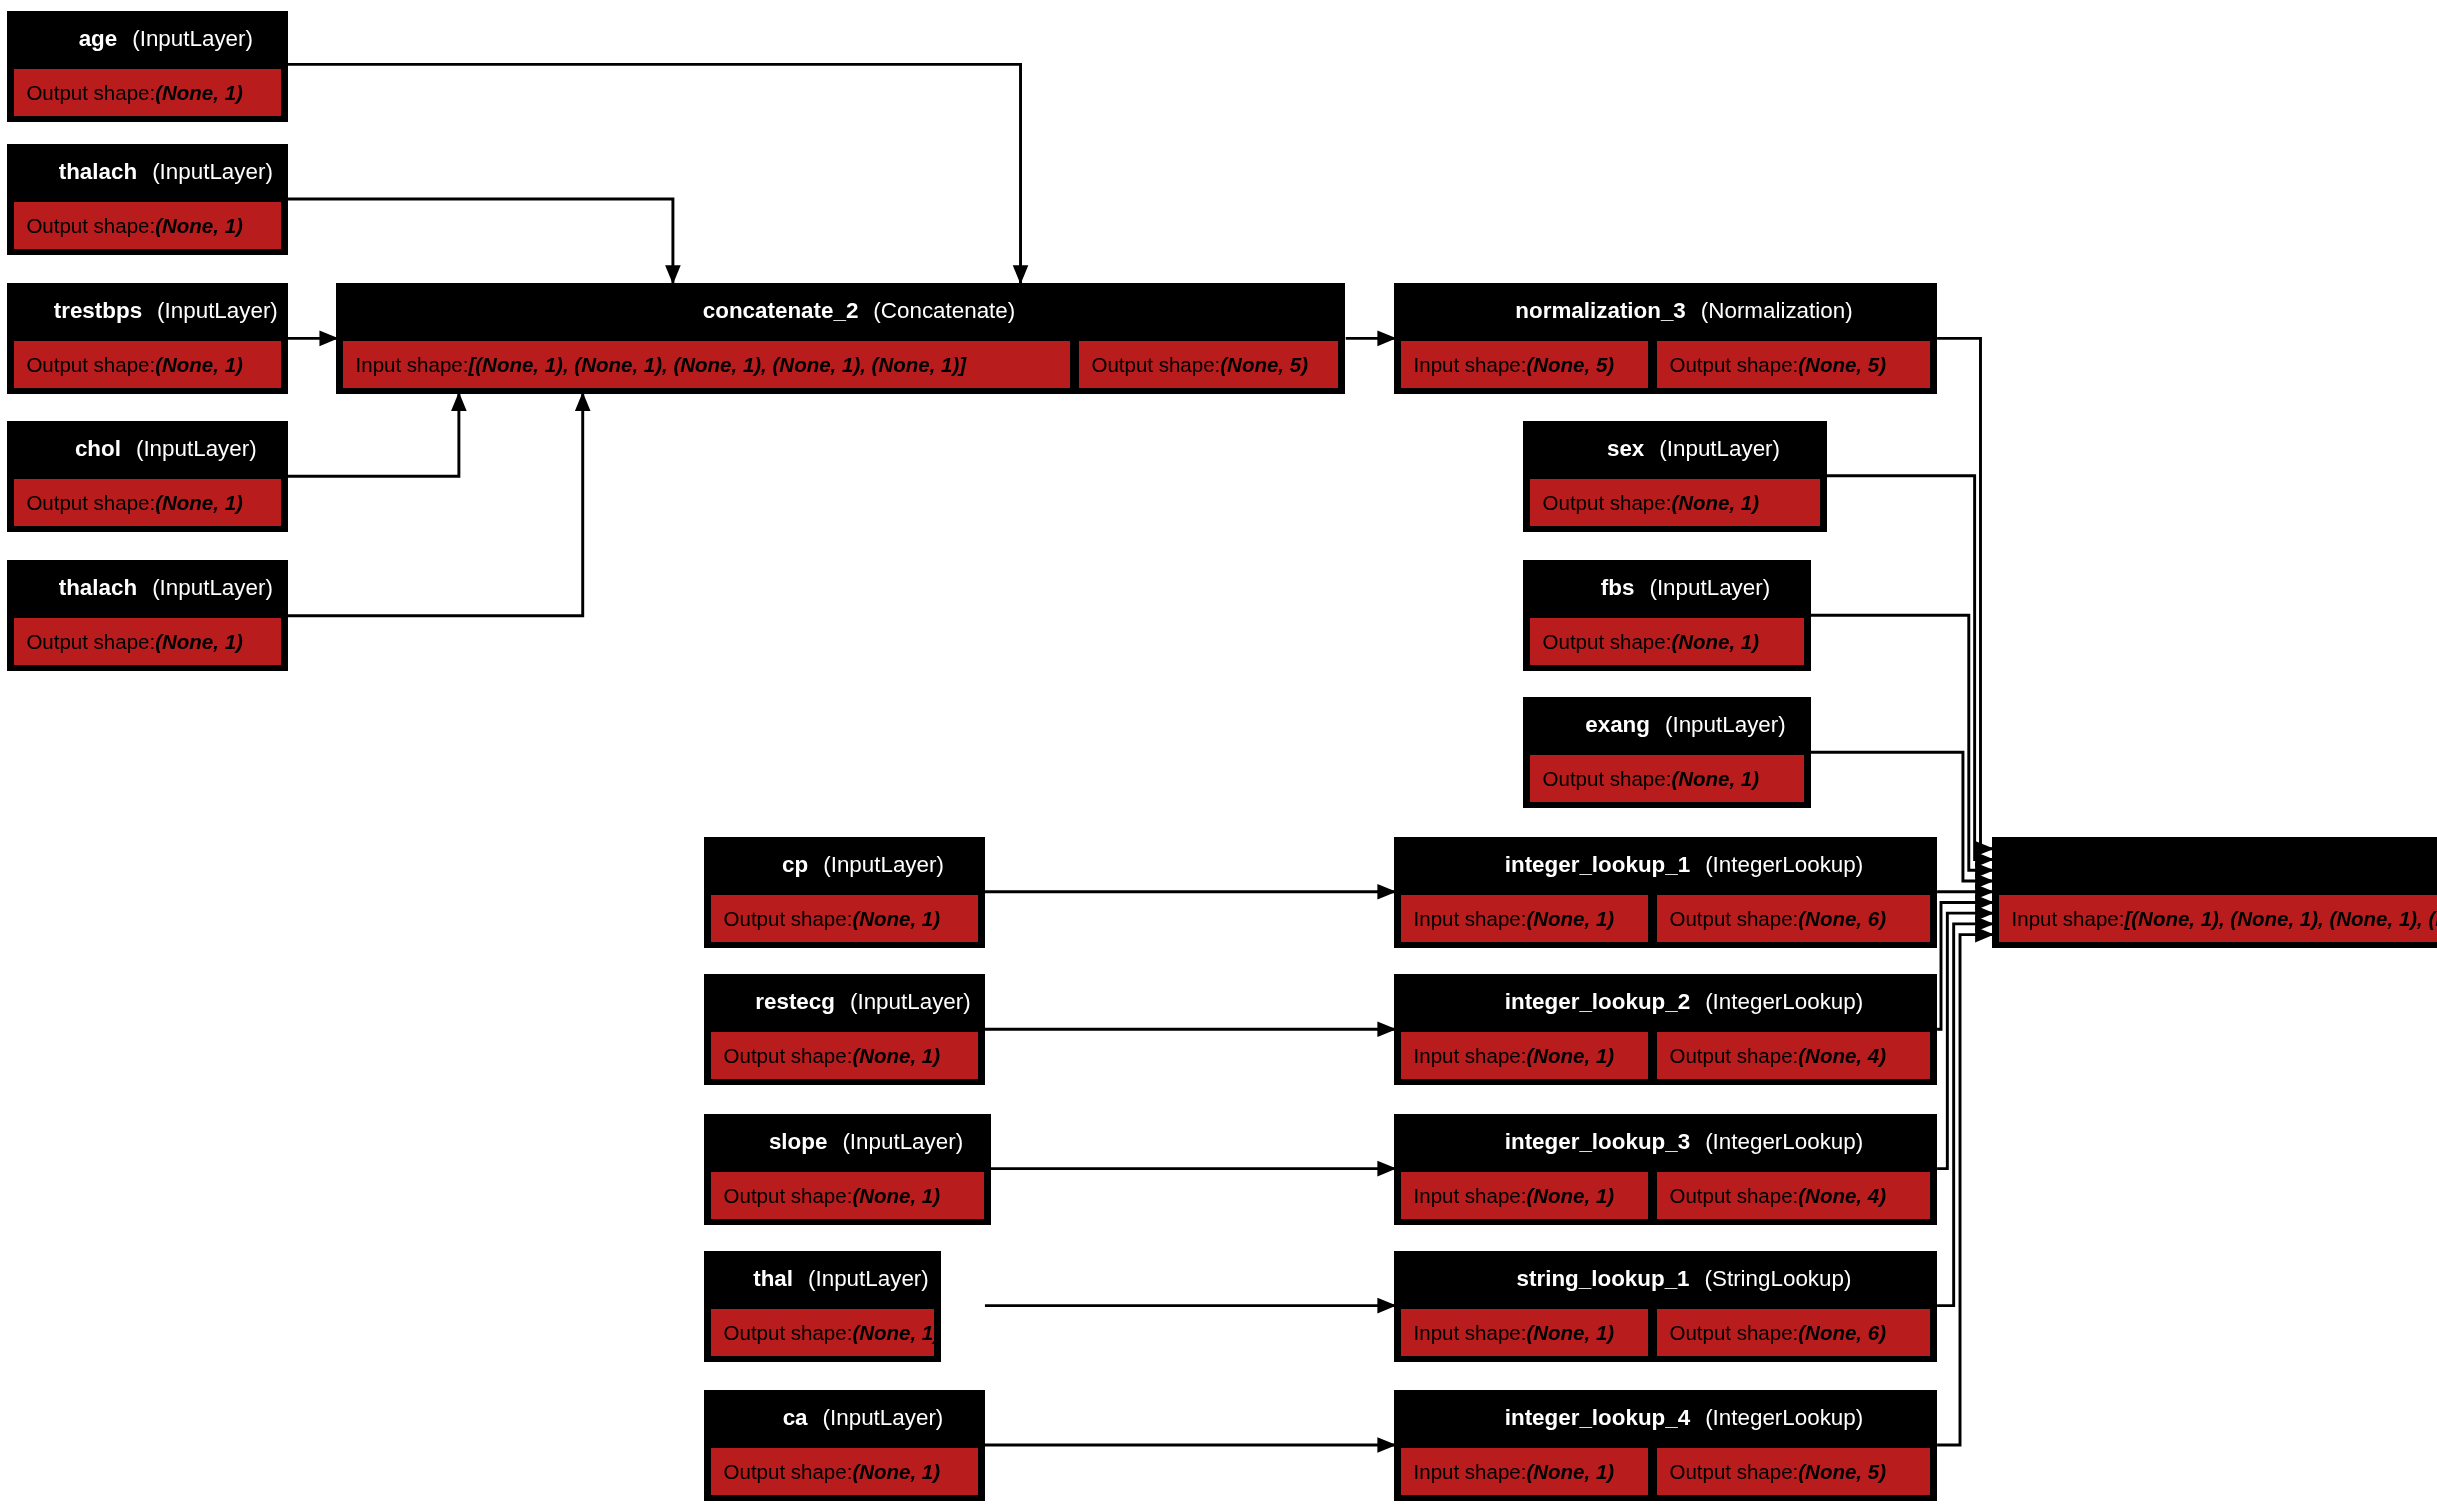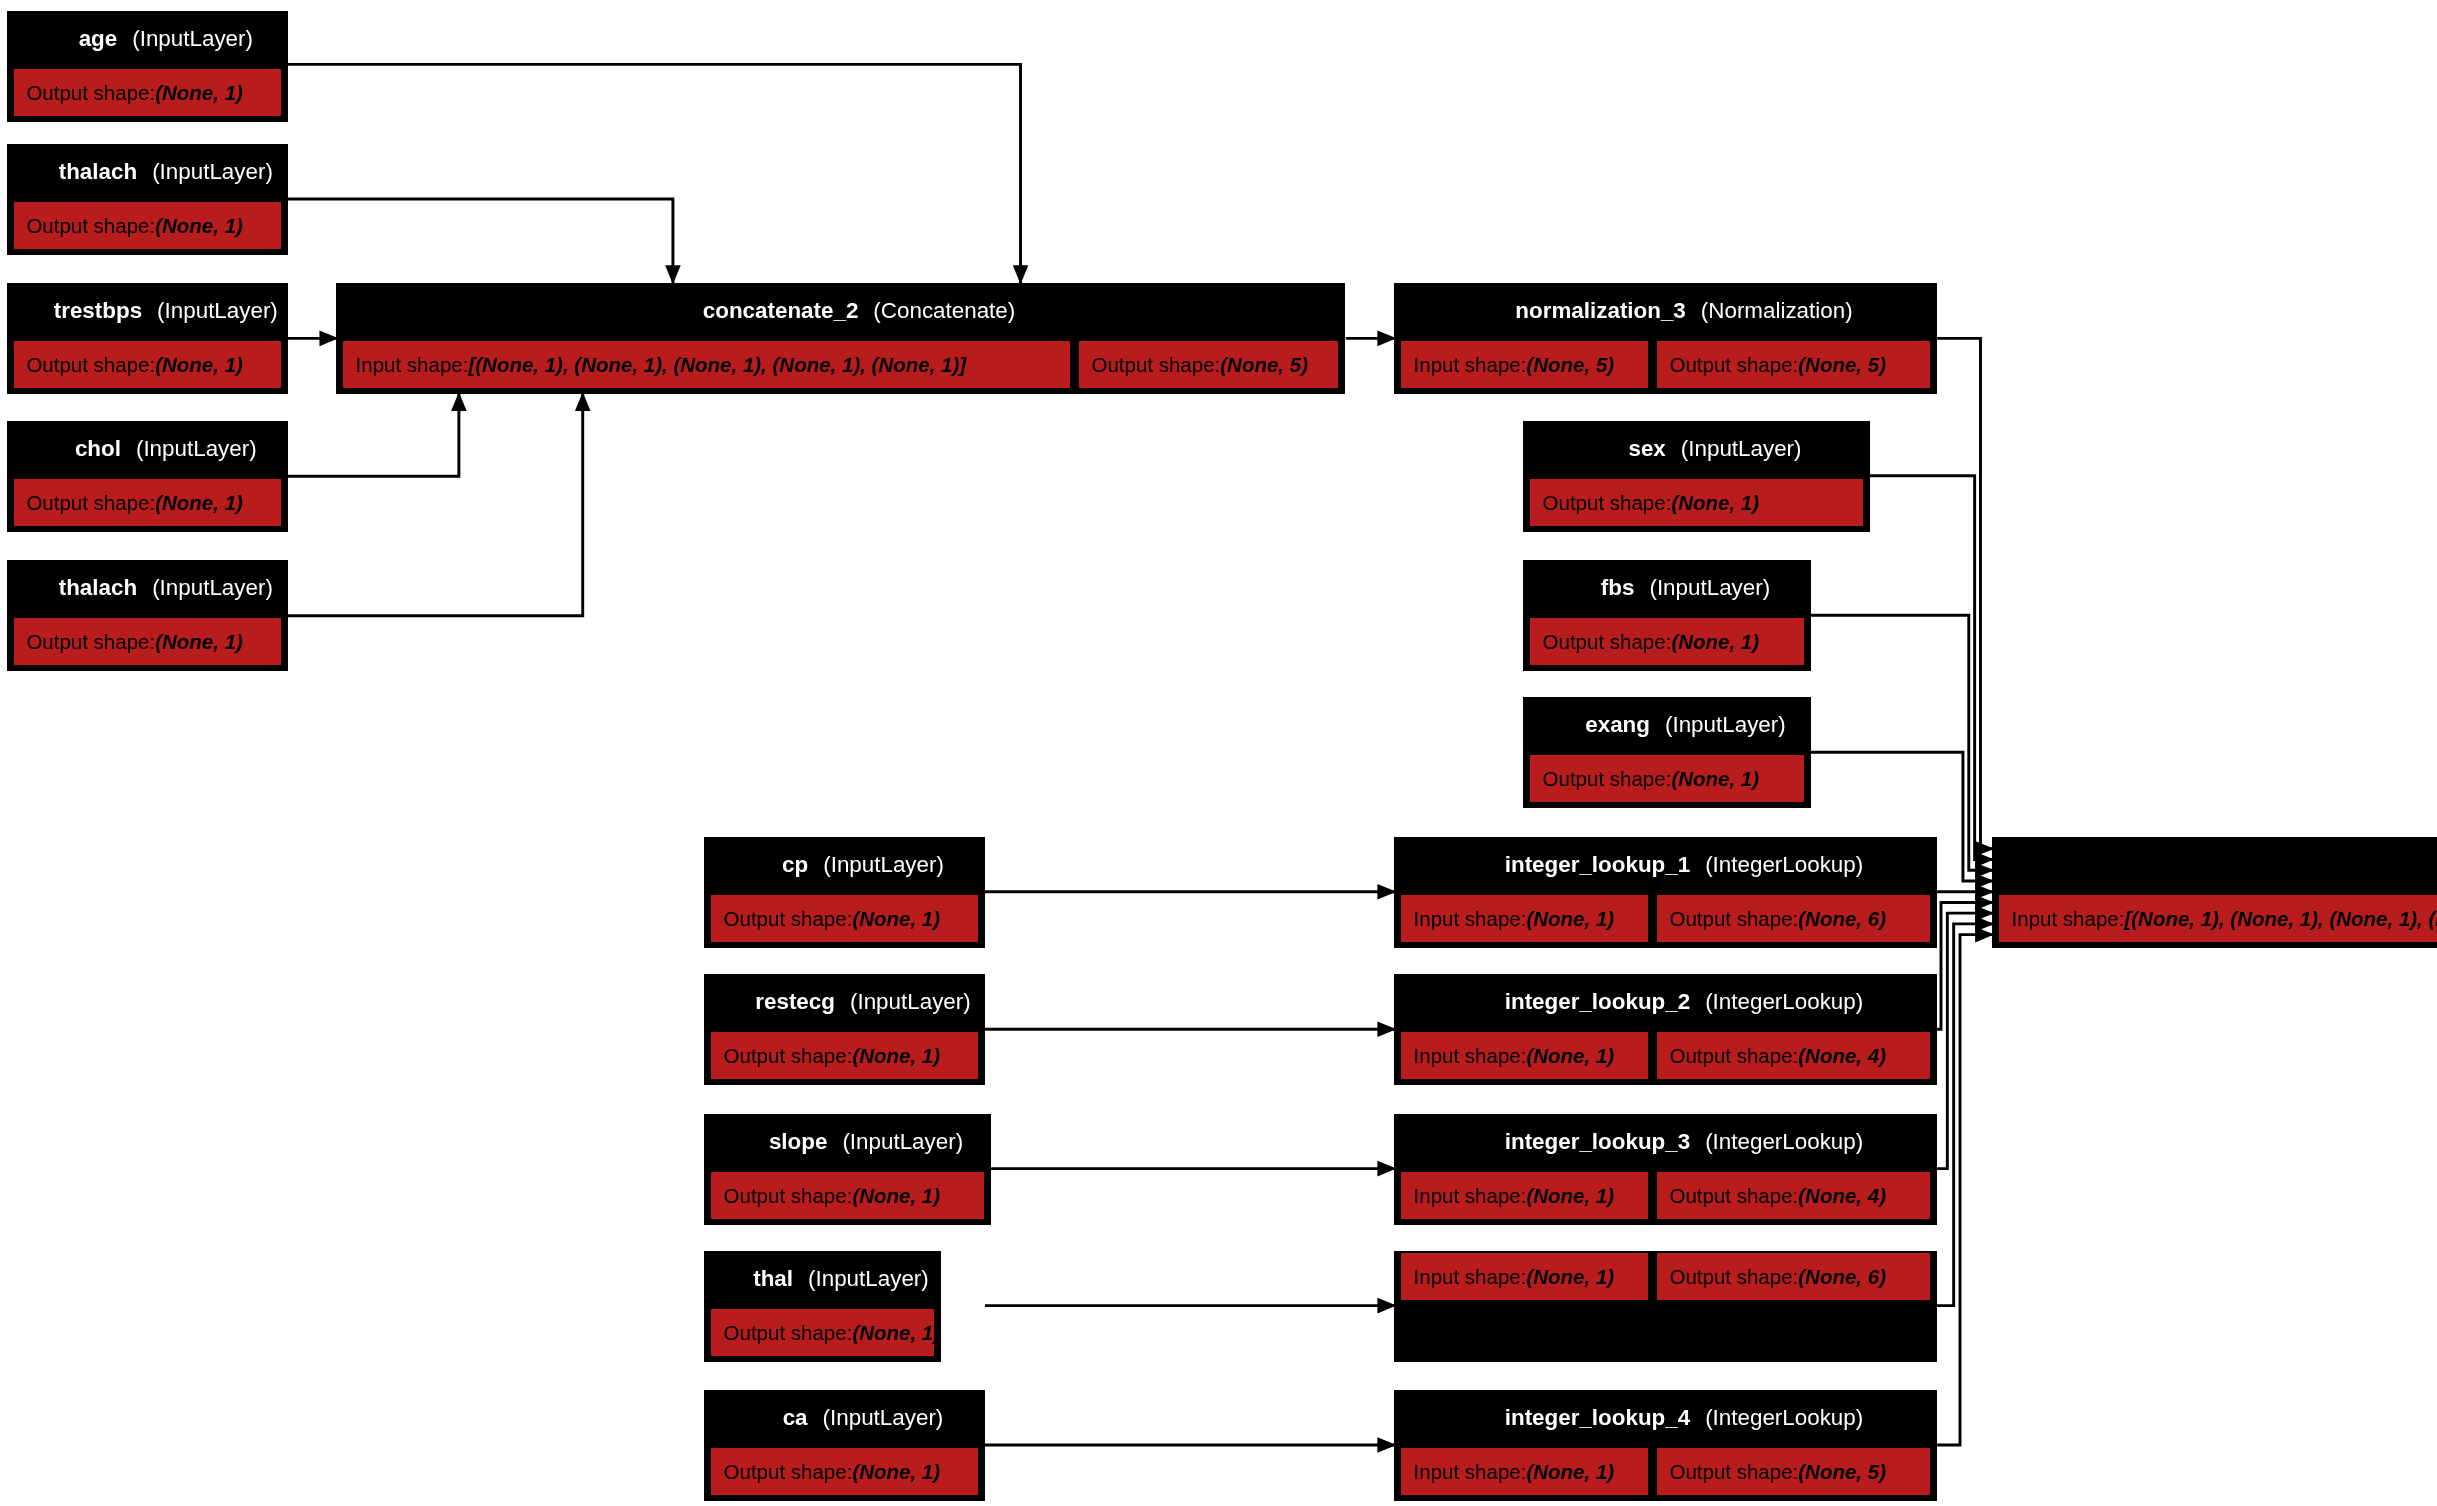--- a/index.html
+++ b/index.html
@@ -174,21 +174,21 @@
           <span>Input shape: </span>
           <b>(None, 5)</b>
         </div>
       <div class="cell grow">
           <span>Output shape: </span>
           <b>(None, 5)</b>
         </div>
     </div>
   </div>
 
-  <div class="node" style="left:1523px;top:421px;width:347px">
+  <div class="node" style="left:1523px;top:421px;width:304px">
     <div class="hdr">
         <span class="nm">sex</span>
         <span class="tp">(InputLayer)</span>
       </div>
     <div class="cells">
         <div class="cell grow">
           <span>Output shape: </span>
           <b>(None, 1)</b>
         </div>
       </div>
@@ -328,20 +328,24 @@
       </div>
     <div class="cells">
         <div class="cell grow">
           <span>Output shape: </span>
           <b>(None, 1)</b>
         </div>
       </div>
   </div>
 
   <div class="node" style="left:1394px;top:1251px;width:543px">
+    <div class="hdr">
+        <span class="nm">string_lookup_1</span>
+        <span class="tp">(StringLookup)</span>
+      </div>
     <div class="cells">
       <div class="cell" style="flex:0 0 251px">
           <span>Input shape: </span>
           <b>(None, 1)</b>
         </div>
       <div class="cell grow">
           <span>Output shape: </span>
           <b>(None, 6)</b>
         </div>
     </div>

